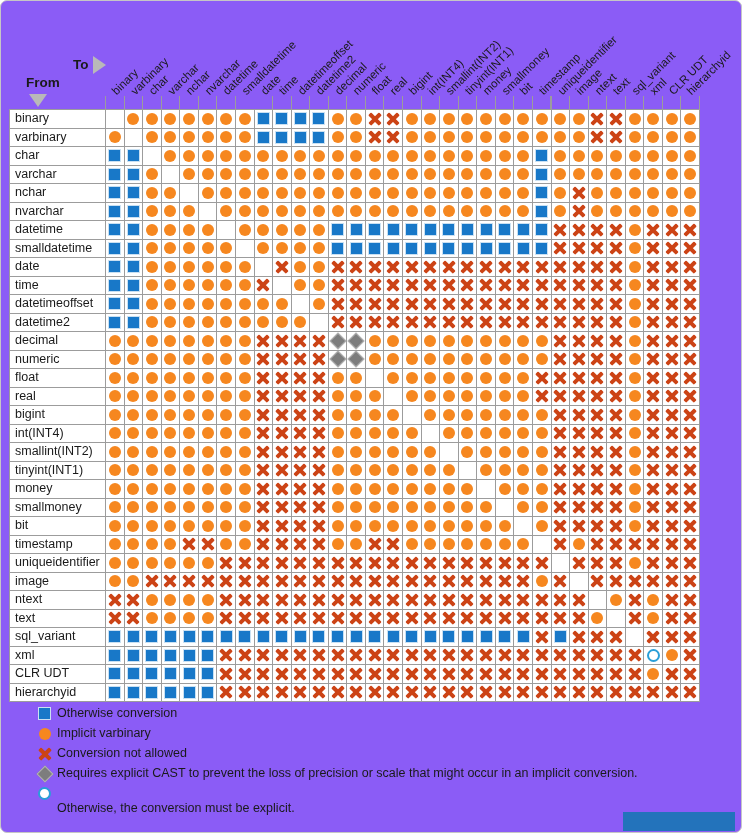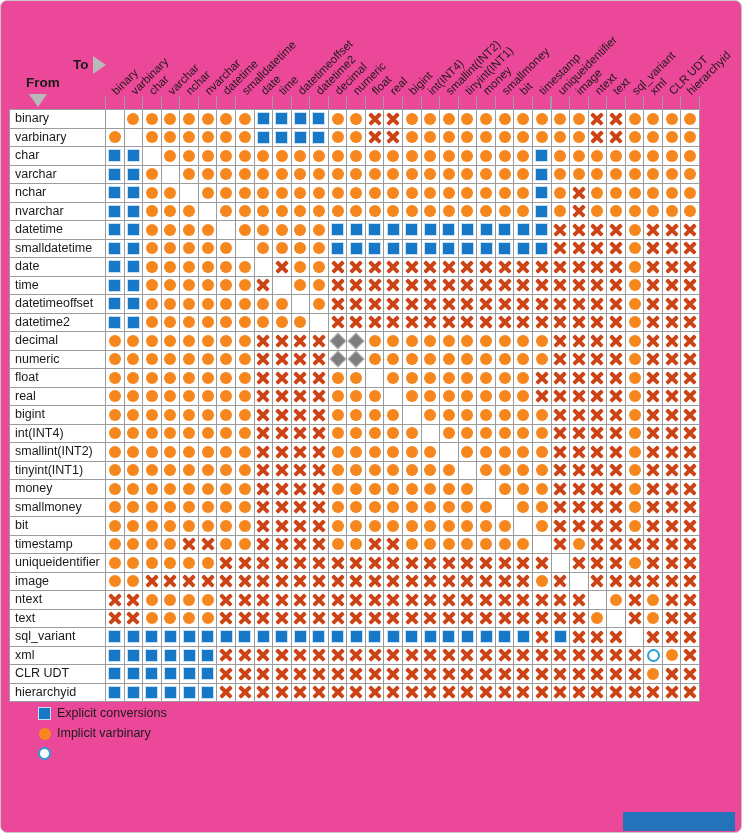--- a/index.html
+++ b/index.html
@@ -1,16 +1,16 @@
 <!DOCTYPE html>
 <html style="--blue: #1878c8; --orange: #f6871f; --red: #cc4315; --gray: #7d7d7d; --lblue: #2a9fd8; --grid: #9c9c9c; --brand: #2373bb;"><head>
 <meta charset="utf-8">
 <style>
   html,body{margin:0;padding:0;background:#fff;}
-  #page{position:relative;width:740px;height:831px;background:#ec4899;border:1px solid #c6c6c6;
+  #page{position:relative;width:740px;height:831px;background:#8b5cf6;border:1px solid #c6c6c6;
         border-radius:7px;overflow:hidden;font-family:"Liberation Sans",sans-serif;color:#1a1a1a;}
   
   #to-label{position:absolute;left:72px;top:56px;font-size:13.5px;font-weight:bold;}
   #to-arrow{position:absolute;left:92px;top:55px;width:0;height:0;
             border-top:9px solid transparent;border-bottom:9px solid transparent;
             border-left:13px solid #b9b9b9;}
   #from-label{position:absolute;left:25px;top:74px;font-size:13.5px;font-weight:bold;}
   #from-arrow{position:absolute;left:28px;top:93px;width:0;height:0;
             border-left:9px solid transparent;border-right:9px solid transparent;
             border-top:13px solid #b9b9b9;}
@@ -3141,32 +3141,45 @@
       <div class="cell">
         <span class="sym-X"></span>
       </div>
     </div>
 
   <div id="legend">
     <div class="legend-row">
       <span class="legend-icon">
           <span class="sym-E"></span>
         </span>
-      <span class="legend-text">Explicit conversions</span>
+      <span class="legend-text">Otherwise conversion</span>
     </div>
     <div class="legend-row">
       <span class="legend-icon">
           <span class="sym-I"></span>
         </span>
       <span class="legend-text">Implicit varbinary</span>
     </div>
     <div class="legend-row">
       <span class="legend-icon">
+          <span class="sym-X"></span>
+        </span>
+      <span class="legend-text">Conversion not allowed</span>
+    </div>
+    <div class="legend-row">
+      <span class="legend-icon">
+          <span class="sym-D"></span>
+        </span>
+      <span class="legend-text">Requires explicit CAST to prevent the loss of precision or scale that might occur in an implicit conversion.</span>
+    </div>
+    <div class="legend-row">
+      <span class="legend-icon">
           <span class="sym-O"></span>
         </span>
       <span class="legend-text">
         <br>
+        <span>Otherwise, the conversion must be explicit.</span>
       </span>
     </div>
   </div>
 
   <div id="brand-bar"></div>
 </div>
 
 </body></html>

